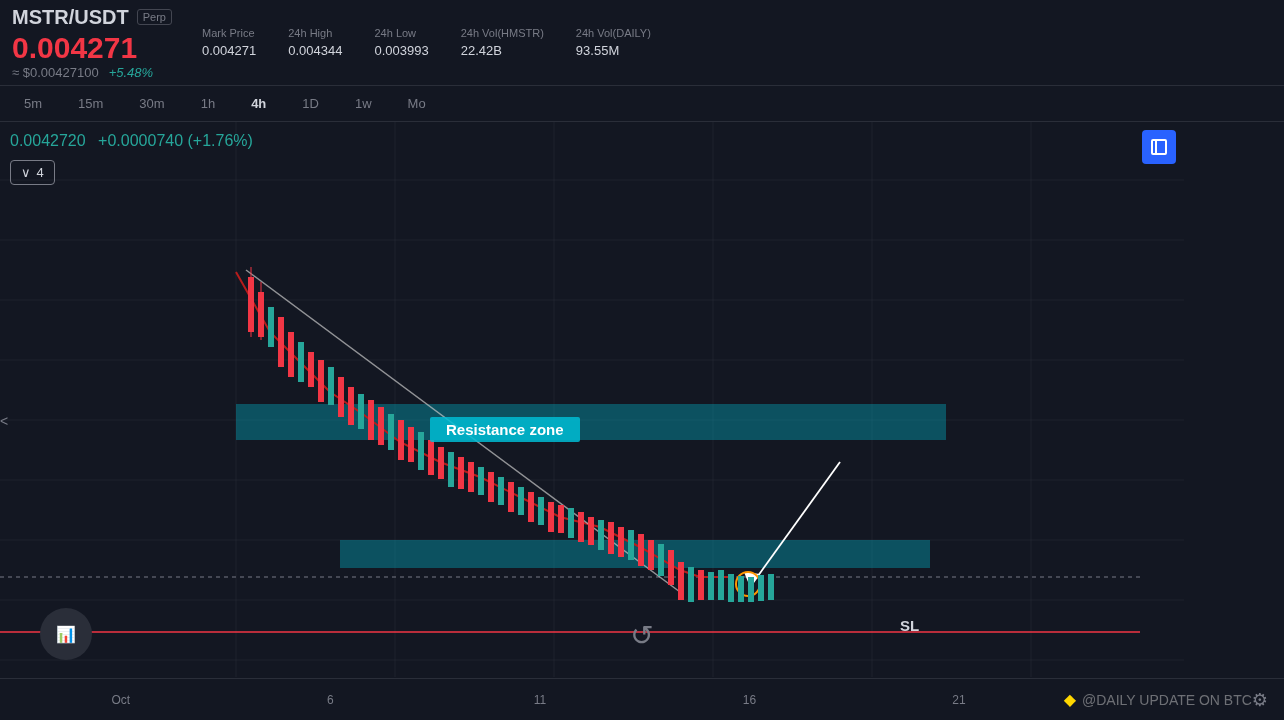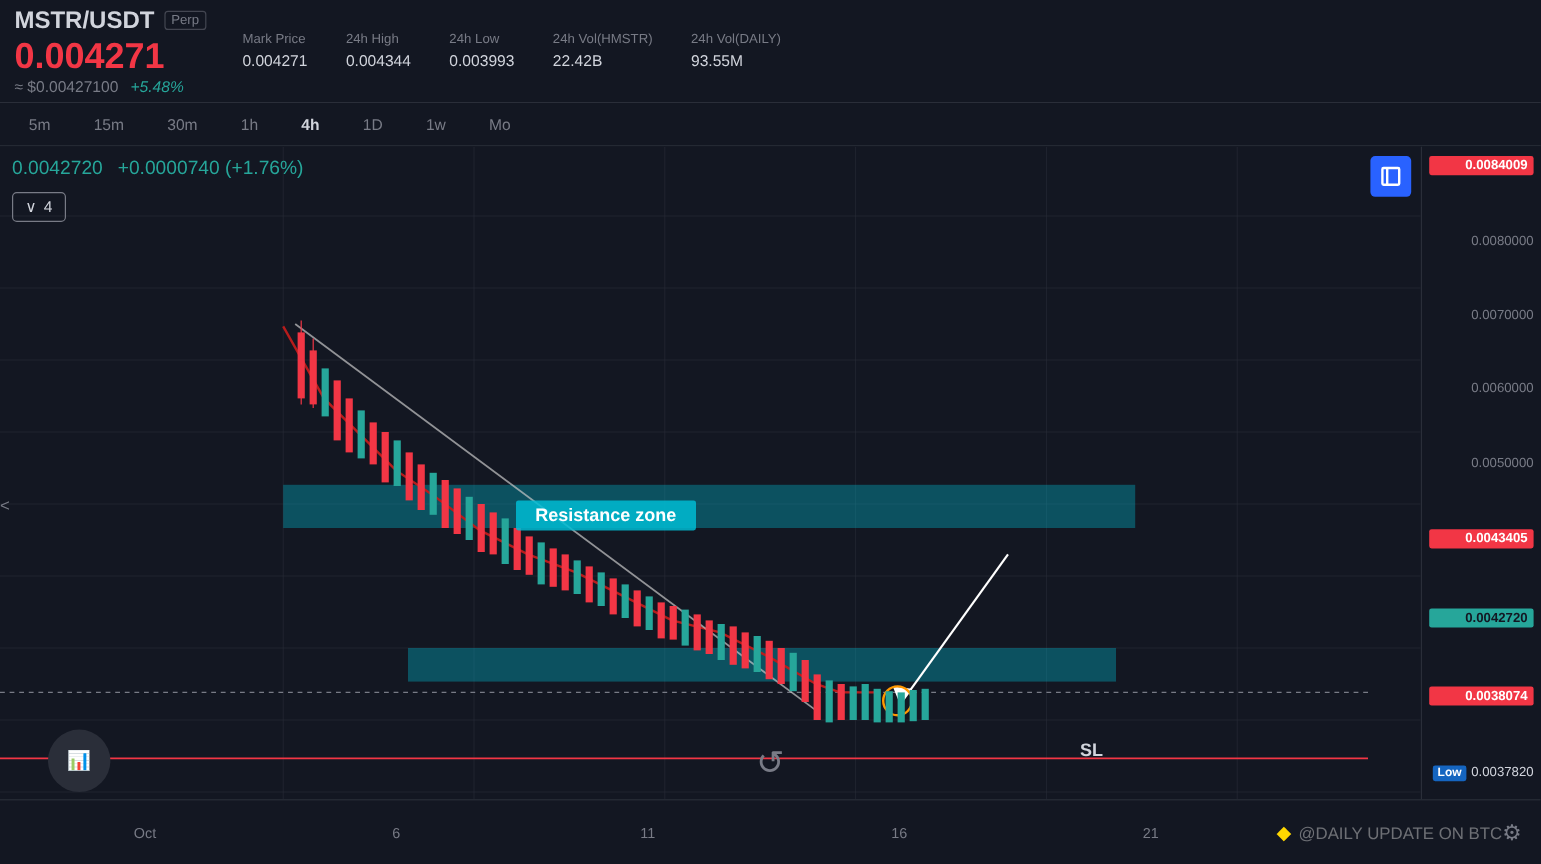--- a/index.html
+++ b/index.html
@@ -267,21 +267,21 @@
       font-size: 28px;
       cursor: pointer;
     }
 
     
     .bottom-bar {
       position: absolute;
       bottom: 0;
       left: 0;
       width: 1284px;
-      height: 54px;
+      height: 42px;
       background: #131722;
       border-top: 1px solid #2a2e39;
       display: flex;
       align-items: center;
       justify-content: space-between;
       padding: 0 16px;
     }
     .date-labels {
       display: flex;
       gap: 0;
@@ -512,35 +512,20 @@
   </div>
 
   <div class="collapse-arrow">&lt;</div>
 
   <div class="tv-logo">
     <span style="font-size:16px;font-weight:900;color:#d1d4dc;">📊</span>
   </div>
 
   <div class="refresh-icon">↺</div>
 
-  <div class="price-axis">
-    <div class="price-tick highlight-red">0.0084009</div>
-    <div class="price-tick">0.0080000</div>
-    <div class="price-tick">0.0070000</div>
-    <div class="price-tick">0.0060000</div>
-    <div class="price-tick">0.0050000</div>
-    <div class="price-tick highlight-red">0.0043405</div>
-    <div class="price-tick highlight-green">0.0042720</div>
-    <div class="price-tick highlight-red">0.0038074</div>
-    <div class="price-tick low-badge">
-      <span class="low-label">Low</span>
-      <span class="low-value">0.0037820</span>
-    </div>
-    <div class="price-tick">0.0030000</div>
-  </div>
 
   <div class="bottom-bar">
     <div class="date-labels">
       <span class="date-label">Oct</span>
       <span class="date-label">6</span>
       <span class="date-label">11</span>
       <span class="date-label">16</span>
       <span class="date-label">21</span>
     </div>
     <div class="watermark-bottom">

